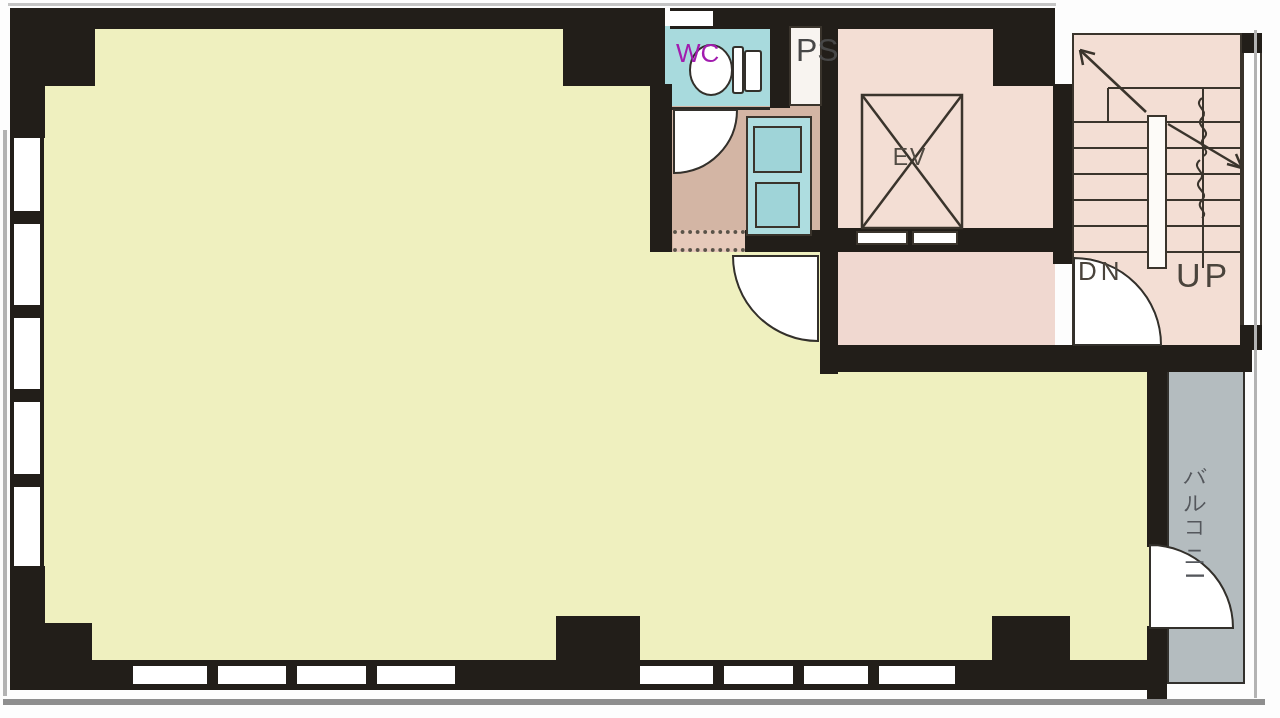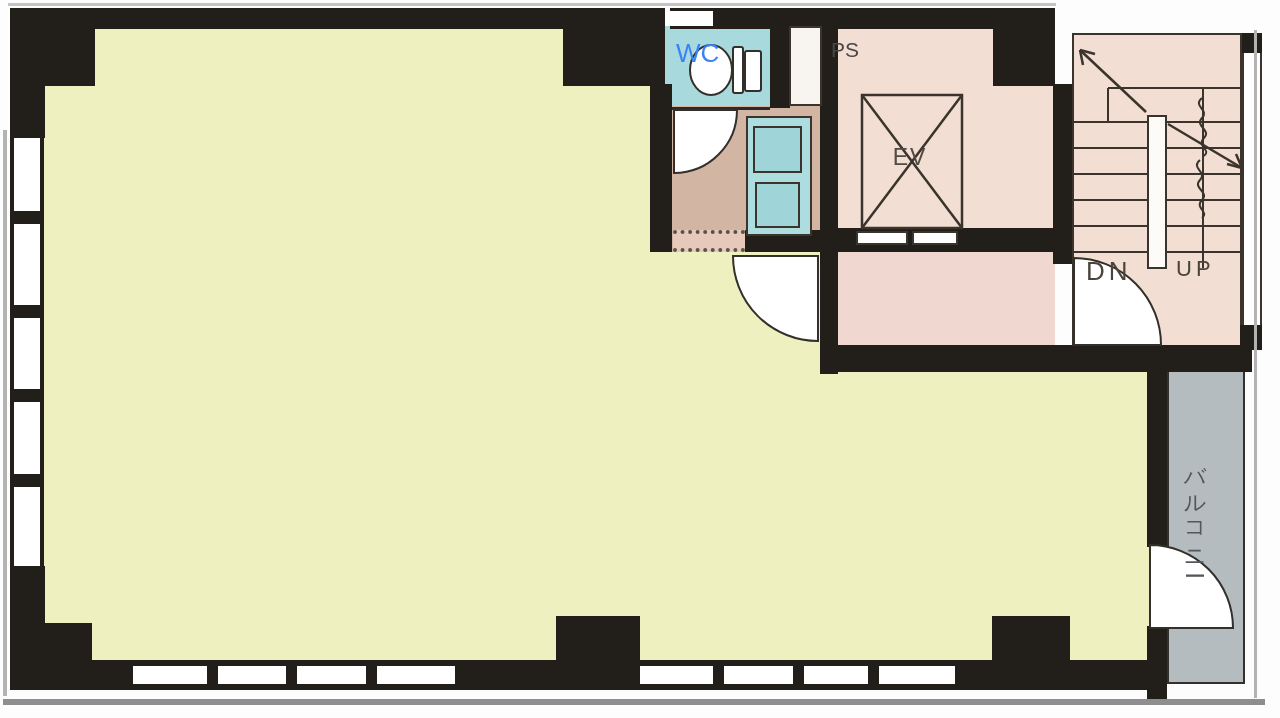--- a/index.html
+++ b/index.html
@@ -117,24 +117,24 @@
       <ellipse cx="711" cy="70" rx="21" ry="25"></ellipse>
       <rect x="733" y="47" width="10" height="46" rx="2"></rect>
       <rect x="745" y="51" width="16" height="40" rx="2"></rect>
     </g>
     <path d="M674 110 L737 110 A63 63 0 0 1 674 173 Z" fill="#ffffff" stroke="#33302b" stroke-width="2"></path>
     <path d="M818 256 L733 256 A85 85 0 0 0 818 341 Z" fill="#ffffff" stroke="#33302b" stroke-width="2"></path>
     <path d="M1074 345 L1074 258 A87 87 0 0 1 1161 345 Z" fill="#ffffff" stroke="#33302b" stroke-width="2"></path>
     <path d="M1150 628 L1150 545 A83 83 0 0 1 1233 628 Z" fill="#ffffff" stroke="#33302b" stroke-width="2"></path>
   </svg>
 
-  <div class="abs label stack" style="left:676px;top:36px;font-size:26px;line-height:34px;color:#3b82f6;">WC</div>
-  <div class="abs label stack" style="left:796px;top:34px;font-size:21px;line-height:32px;color:#474747;margin-left:35px;">PS</div>
+  <div class="abs label stack" style="left:676px;top:36px;font-size:26px;line-height:34px;color:#a21caf;">WC</div>
+  <div class="abs label stack" style="left:796px;top:34px;font-size:32px;line-height:32px;color:#474747;">PS</div>
   <div class="abs label" style="left:880px;top:146px;width:60px;font-size:23px;letter-spacing:2px;text-align:center;color:#514b43;">EV</div>
-  <div class="abs label" style="left:1078px;top:258px;font-size:26px;letter-spacing:4px;color:#4a443c;margin-left:8px;">DN</div>
-  <div class="abs label" style="left:1176px;top:258px;font-size:22px;letter-spacing:4px;color:#4a443c;">UP</div>
+  <div class="abs label" style="left:1078px;top:258px;font-size:26px;letter-spacing:4px;color:#4a443c;">DN</div>
+  <div class="abs label" style="left:1176px;top:258px;font-size:34px;letter-spacing:4px;color:#4a443c;">UP</div>
   <div class="abs label vtext" style="left:1184px;top:452px;height:185px;font-size:22px;letter-spacing:3px;color:#54575c;">バルコニー</div>
 
   <div class="abs" style="left:3px;top:130px;width:4px;height:566px;background:#b3b3b3;"></div>
   <div class="abs" style="left:3px;top:699px;width:1262px;height:6px;background:#8e8e8e;"></div>
   <div class="abs" style="left:8px;top:3px;width:1048px;height:3px;background:#c4c4c4;"></div>
   <div class="abs" style="left:1254px;top:30px;width:3px;height:668px;background:#b3b3b3;"></div>
 </div>
 
 </body></html>

